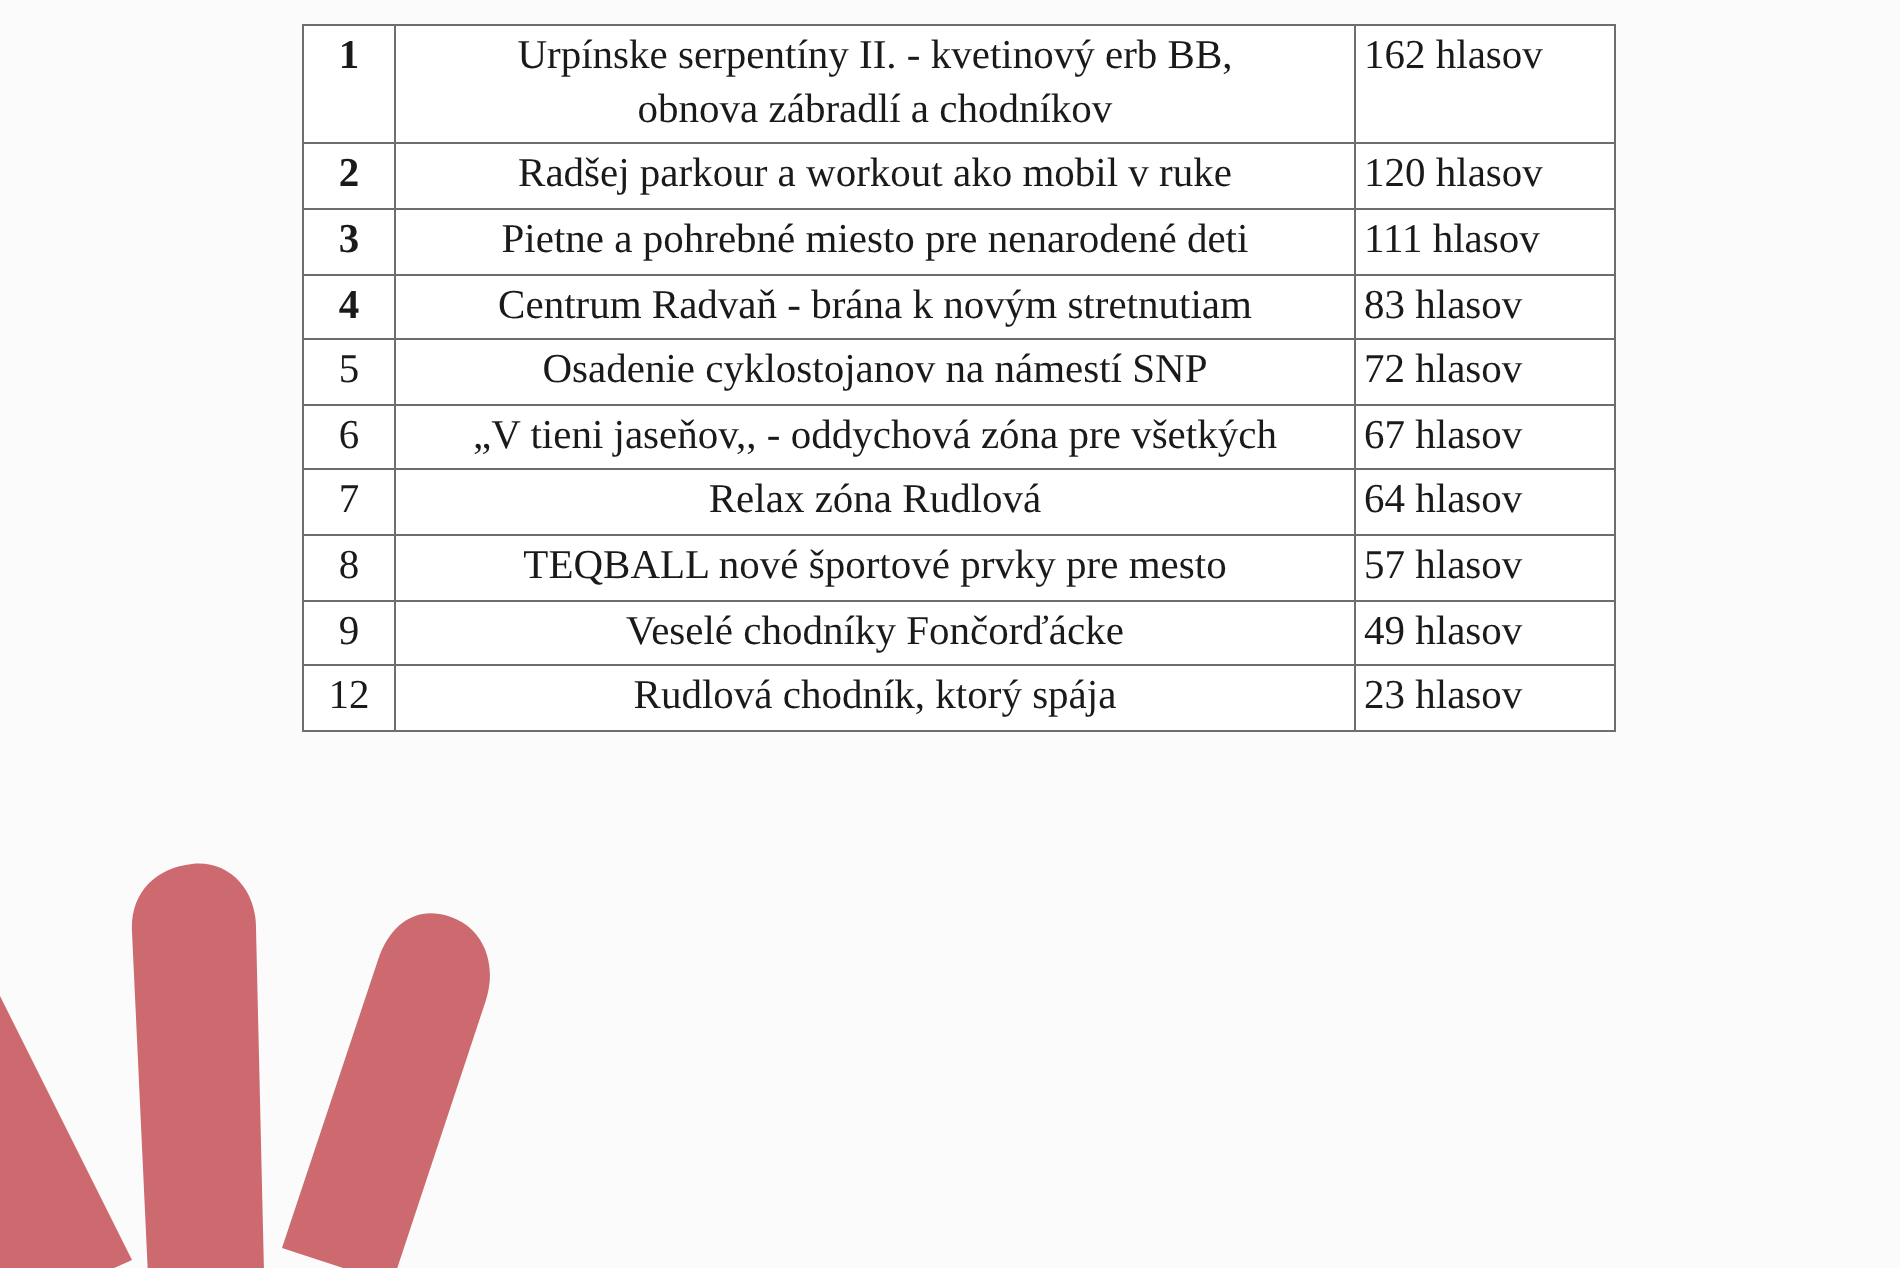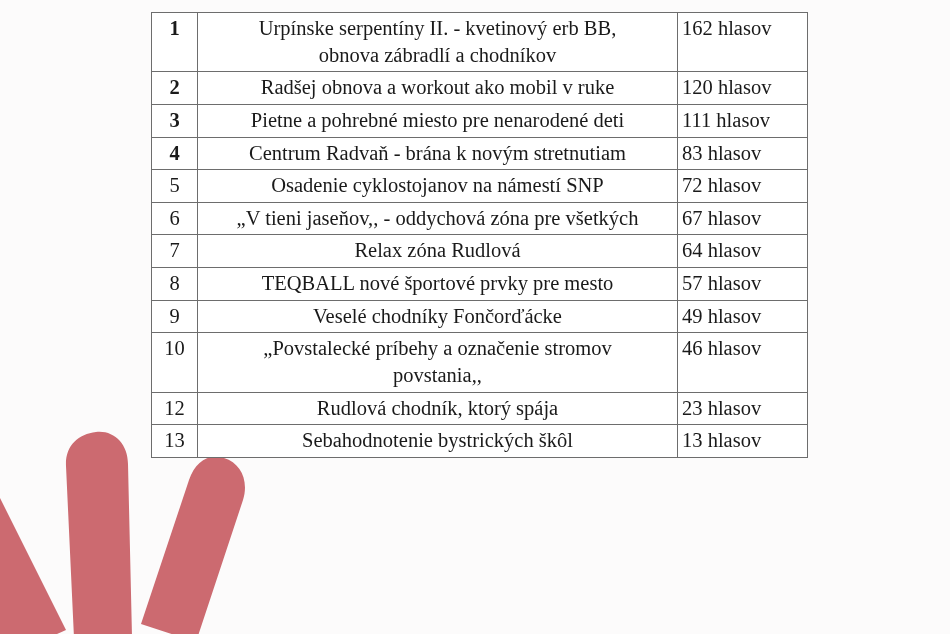--- a/index.html
+++ b/index.html
@@ -103,21 +103,21 @@
       <tbody id="results-body">
 
       <tr>
             <td class="rank bold" style="border-color: rgb(109, 109, 109);">1</td>
             <td class="title" style="border-color: rgb(109, 109, 109);">Urpínske serpentíny II. - kvetinový erb BB,
 obnova zábradlí a chodníkov</td>
             <td class="votes" style="border-color: rgb(109, 109, 109);">162 hlasov</td>
           </tr>
           <tr>
             <td class="rank bold" style="border-color: rgb(109, 109, 109);">2</td>
-            <td class="title" style="border-color: rgb(109, 109, 109);">Radšej obnova a workout ako mobil v ruke</td>
+            <td class="title" style="border-color: rgb(109, 109, 109);">Radšej parkour a workout ako mobil v ruke</td>
             <td class="votes" style="border-color: rgb(109, 109, 109);">120 hlasov</td>
           </tr>
           <tr>
             <td class="rank bold" style="border-color: rgb(109, 109, 109);">3</td>
             <td class="title" style="border-color: rgb(109, 109, 109); margin-top: 33px;">Pietne a pohrebné miesto pre nenarodené deti</td>
             <td class="votes" style="border-color: rgb(109, 109, 109); margin-top: 36px;">111 hlasov</td>
           </tr>
           <tr>
             <td class="rank bold" style="border-color: rgb(109, 109, 109);">4</td>
             <td class="title" style="border-color: rgb(109, 109, 109);">Centrum Radvaň - brána k novým stretnutiam</td>
@@ -142,32 +142,21 @@
             <td class="rank" style="border-color: rgb(109, 109, 109);">8</td>
             <td class="title" style="border-color: rgb(109, 109, 109);">TEQBALL nové športové prvky pre mesto</td>
             <td class="votes" style="border-color: rgb(109, 109, 109);">57 hlasov</td>
           </tr>
           <tr>
             <td class="rank" style="border-color: rgb(109, 109, 109);">9</td>
             <td class="title" style="border-color: rgb(109, 109, 109);">Veselé chodníky Fončorďácke</td>
             <td class="votes" style="border-color: rgb(109, 109, 109);">49 hlasov</td>
           </tr>
           <tr>
-            <td class="rank" style="border-color: rgb(109, 109, 109);">10</td>
-            <td class="title" style="border-color: rgb(109, 109, 109);">„Povstalecké príbehy a označenie stromov
-povstania,,</td>
-            <td class="votes" style="border-color: rgb(109, 109, 109);">46 hlasov</td>
-          </tr>
-          <tr>
             <td class="rank" style="border-color: rgb(109, 109, 109);">12</td>
             <td class="title" style="border-color: rgb(109, 109, 109);">Rudlová chodník, ktorý spája</td>
             <td class="votes" style="border-color: rgb(109, 109, 109);">23 hlasov</td>
-          </tr>
-          <tr>
-            <td class="rank" style="border-color: rgb(109, 109, 109);">13</td>
-            <td class="title" style="border-color: rgb(109, 109, 109);">Sebahodnotenie bystrických škôl</td>
-            <td class="votes" style="border-color: rgb(109, 109, 109);">13 hlasov</td>
           </tr>
         </tbody>
     </table>
   </div>
 
 </div>
 
 </body></html>

